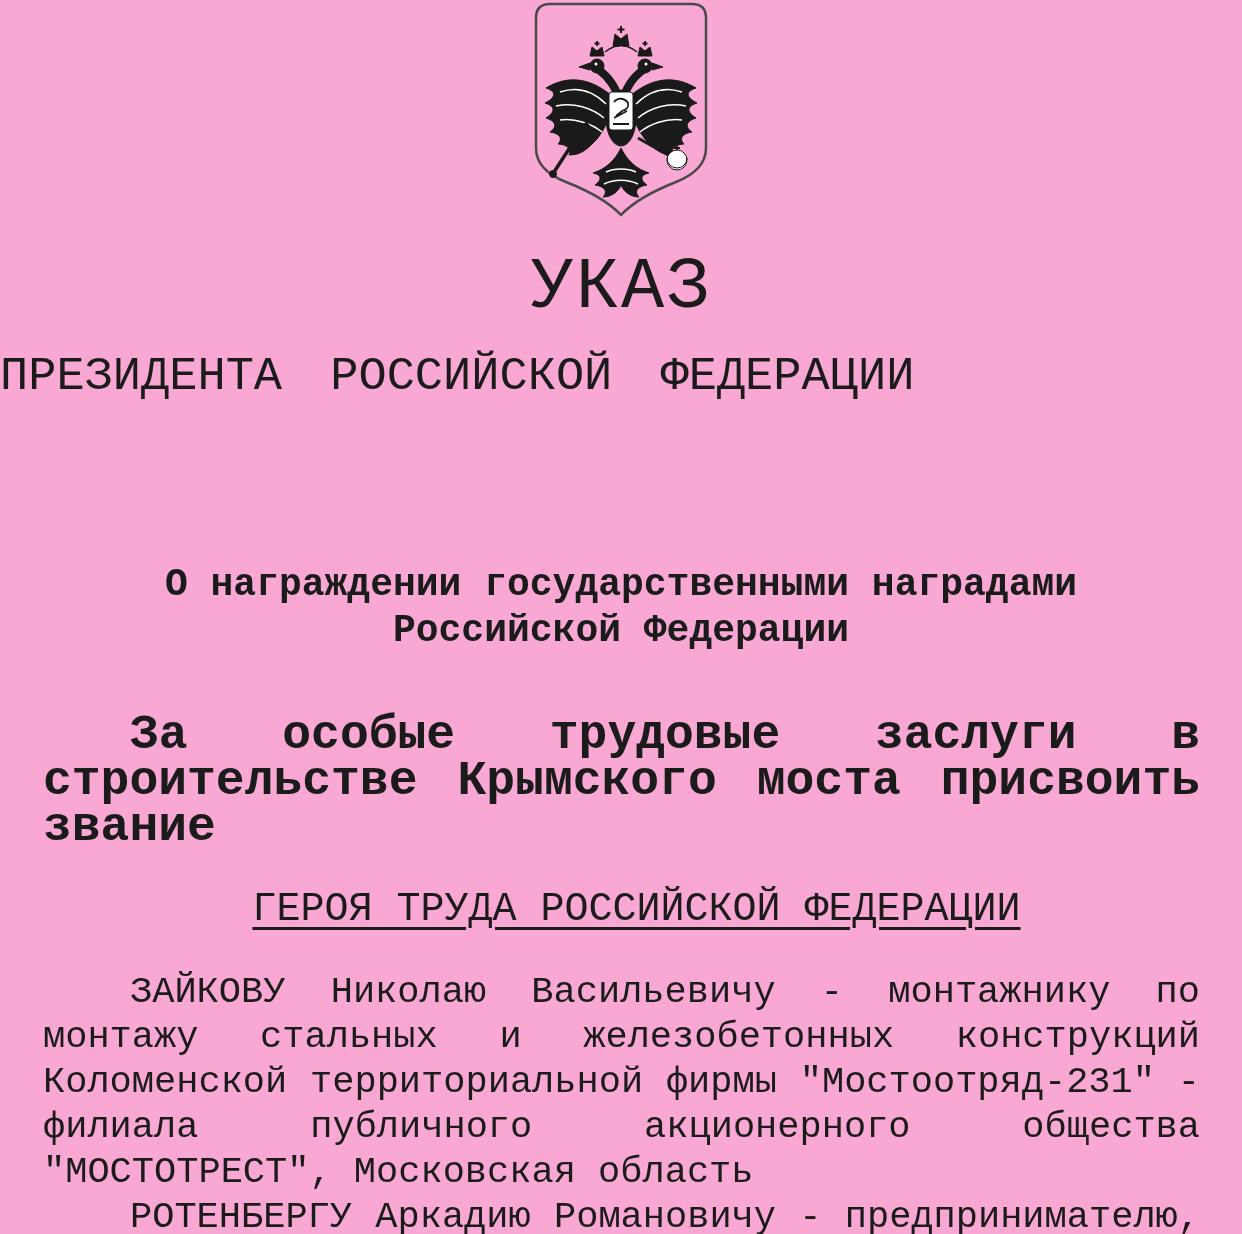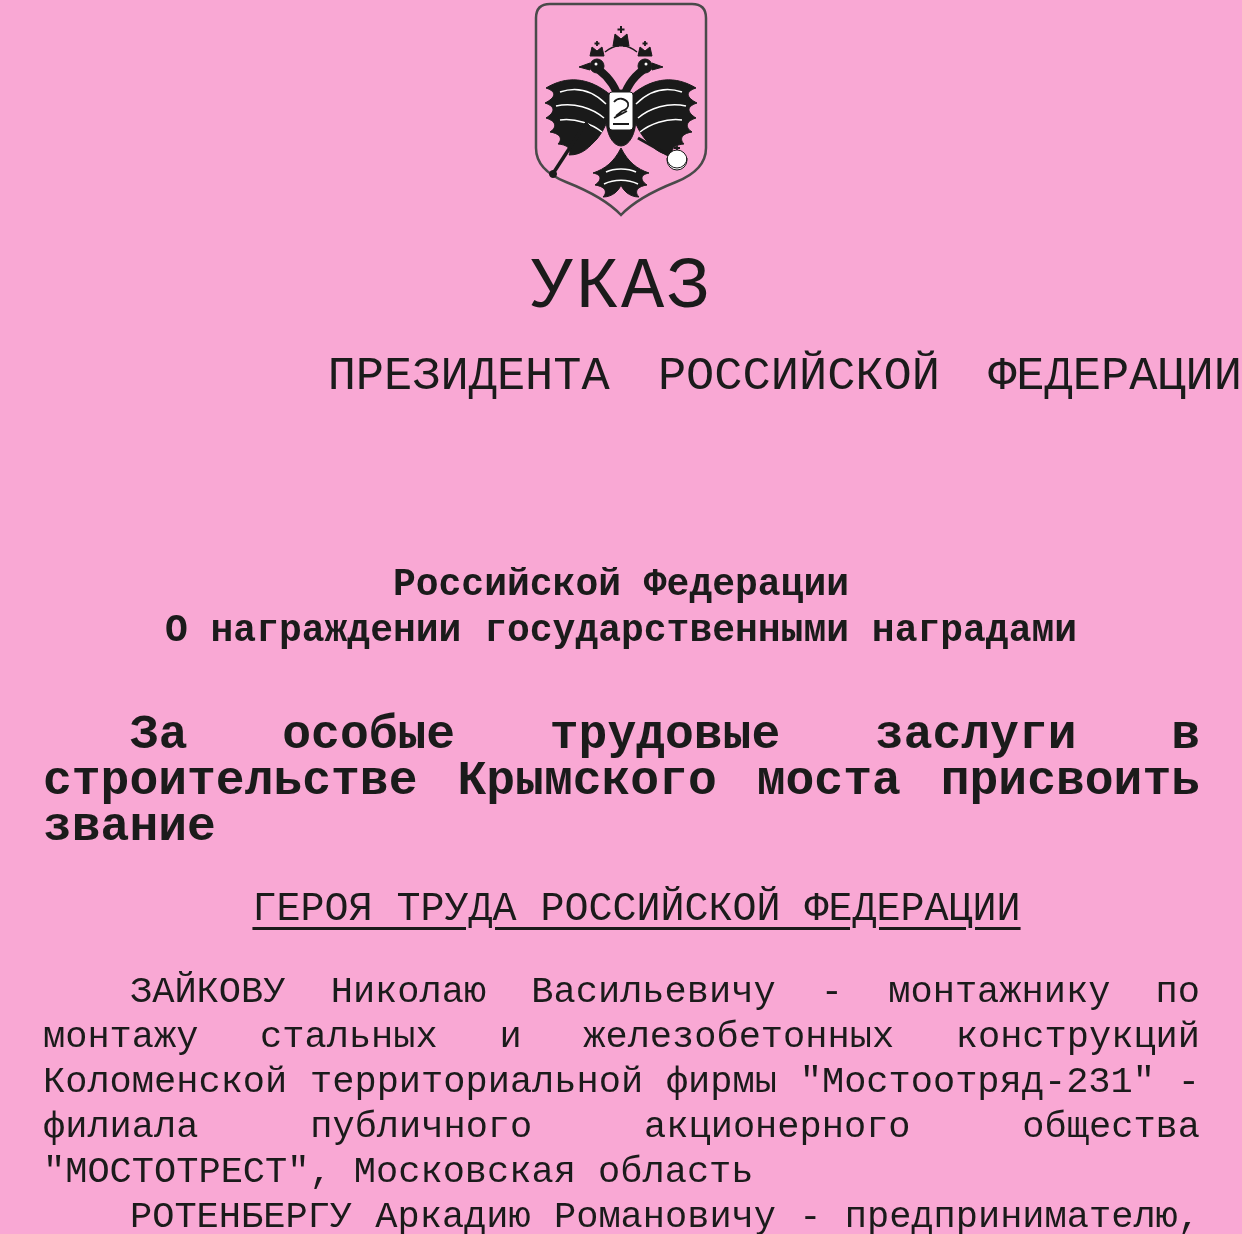--- a/index.html
+++ b/index.html
@@ -20,21 +20,21 @@
     line-height: 76px;
     letter-spacing: 2px;
     text-align: center;
     font-weight: normal;
   }
   .issuer {
     margin-top: 26px;
     font-size: 47px;
     line-height: 50px;
     word-spacing: 20px;
-    text-align: right;
+    text-align: left;
   }
   .subject {
     margin-top: 160px;
     font-size: 38px;
     font-weight: bold;
     line-height: 46px;
     text-align: center;
   }
   .preamble {
     margin: 58px 42px 0 43px;
@@ -135,22 +135,22 @@
         <path d="M88,102 C92,97 99,98 102,103 C103,107 100,110 96,111 L90,116 M88,118 L101,111 M87,124 L103,124" fill="none" stroke-width="1.8"></path>
       </g>
     </svg>
   </div>
 
   <div class="title">УКАЗ</div>
 
   <div class="issuer">ПРЕЗИДЕНТА РОССИЙСКОЙ ФЕДЕРАЦИИ</div>
 
   <div class="subject">
+    <div>О награждении государственными наградами</div>
     <div>Российской Федерации</div>
-    <div>О награждении государственными наградами</div>
   </div>
 
   <p class="preamble">За особые трудовые заслуги в строительстве Крымского моста присвоить звание</p>
 
   <div class="award">
     <span class="underlined">ГЕРОЯ ТРУДА РОССИЙСКОЙ ФЕДЕРАЦИИ</span>
   </div>
 
   <p class="body-par first">ЗАЙКОВУ Николаю Васильевичу - монтажнику по монтажу стальных и железобетонных конструкций Коломенской территориальной фирмы "Мостоотряд-231" - филиала публичного акционерного общества "МОСТОТРЕСТ", Московская область</p>
 

